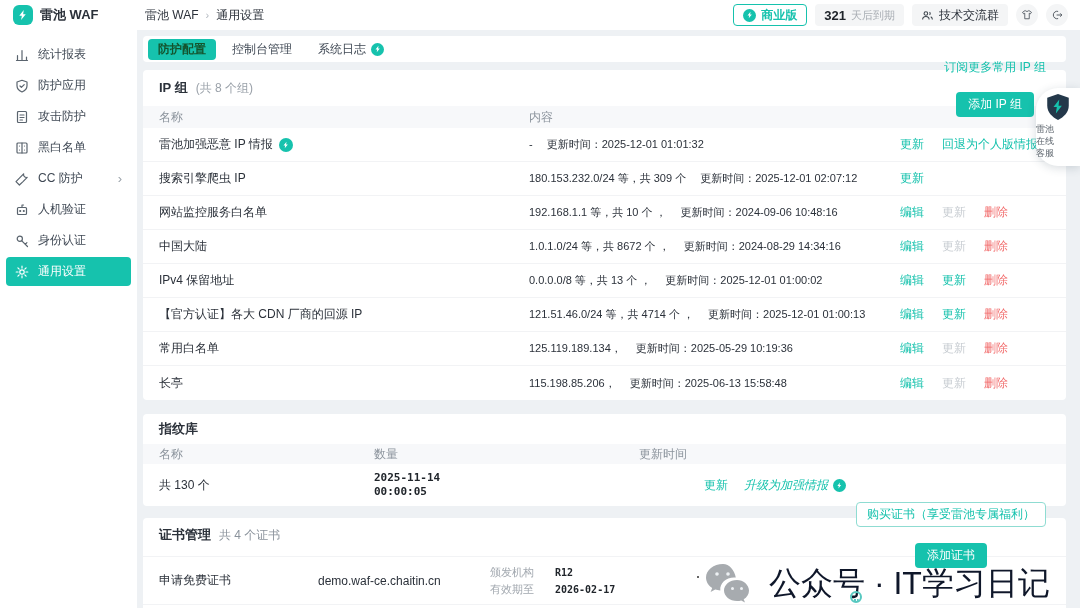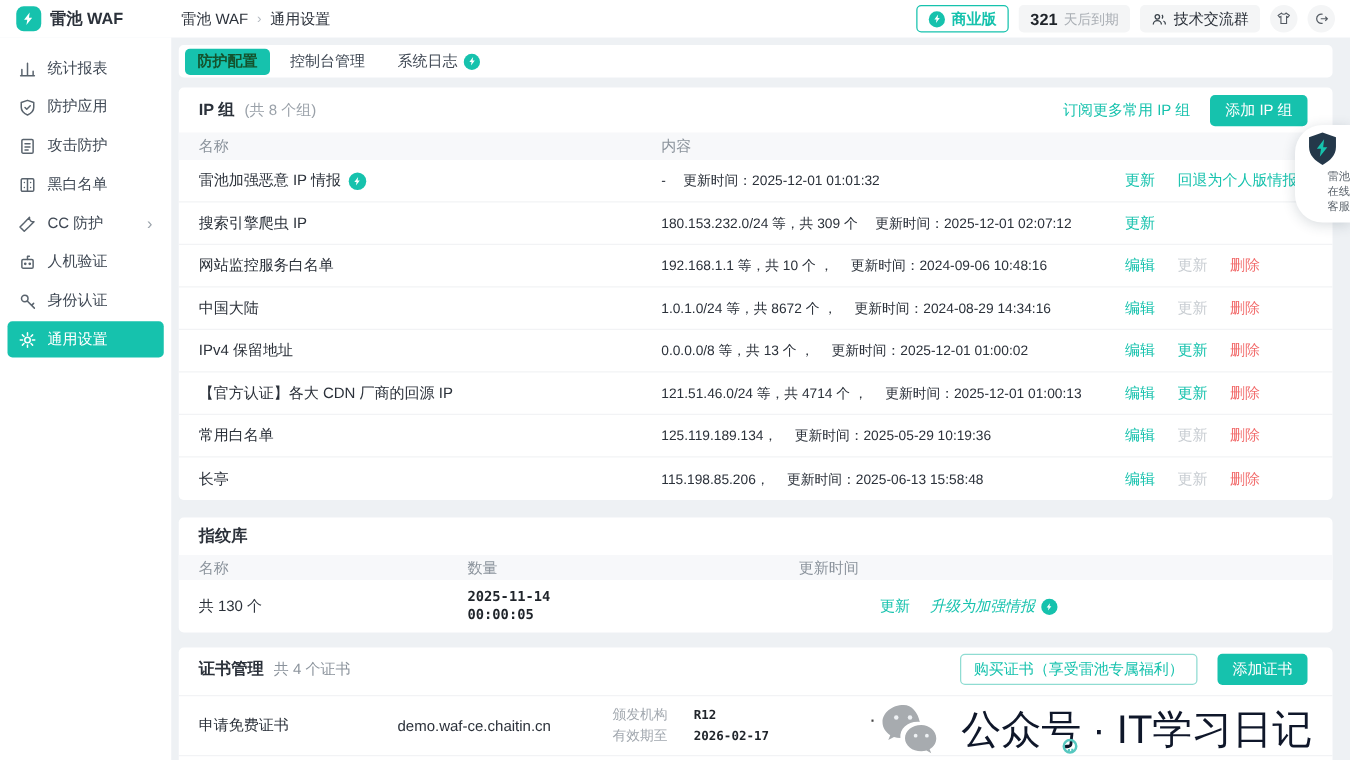--- a/index.html
+++ b/index.html
@@ -40,21 +40,21 @@
   
   .tabbar { height:26px; background:#fff; border-radius:4px; display:flex; align-items:center; gap:6px; padding:0 5px; }
   .tab { display:flex; align-items:center; gap:5px; padding:2px 10px; border-radius:4px; color:#3f4854; cursor:pointer; }
   .tab.active { background:#16c2ad; color:#14532d; font-weight:bold; }
 
   
   .card { background:#fff; border-radius:4px; margin-top:8px; }
   .card-head { display:flex; align-items:center; height:36px; padding:0 20px 0 16px; }
   .card-title { font-weight:bold; font-size:13px; }
   .card-sub { color:#9aa1a9; margin-left:8px; }
-  .head-actions { margin-left:auto; display:flex; align-items:center; gap:16px; }
+  .head-actions { margin-left:auto; display:flex; align-items:center; gap:16px;flex-direction:column; }
   .link { color:#16c2ad; cursor:pointer; }
   .btn { height:25px; padding:0 12px; border-radius:4px; background:#16c2ad; color:#fff; display:flex; align-items:center; cursor:pointer; white-space:nowrap; }
   .btn-outline { height:25px; padding:0 10px; border-radius:4px; border:1px solid #8fdcd2; color:#16c2ad; background:#fff; display:flex; align-items:center; cursor:pointer; white-space:nowrap; }
 
   
   .t-head { display:grid; grid-template-columns:370px 1fr 146px; align-items:center; height:22px; padding:0 20px 0 16px; background:#f7f8fa; color:#8b939c; }
   .t-row { display:grid; grid-template-columns:370px 1fr 146px; align-items:center; height:34px; padding:0 20px 0 16px; border-bottom:1px solid #f2f3f5; }
   .t-row:last-child { border-bottom:none; }
   .row-name { display:flex; align-items:center; gap:6px; white-space:nowrap; }
   .bolt-badge { width:14px; height:14px; border-radius:50%; background:#16c2ad; display:inline-flex; align-items:center; justify-content:center; flex-shrink:0; }
@@ -80,21 +80,21 @@
   .pair-values { font-family:"DejaVu Sans Mono","Liberation Mono",monospace; font-weight:bold; font-size:10px; color:#20252b; position:relative; }
   .cert-dot { position:absolute; left:140px; top:8px; color:#444; }
   .cert-partial { display:grid; grid-template-columns:159px 172px 65px 1fr; padding:8px 20px 0 16px; border-top:1px solid #f2f3f5; color:#a2a8af; font-size:11px; }
 
   
   .watermark { position:absolute; left:704px; top:543px; display:flex; align-items:center; gap:13px; color:#0f172a; font-size:32px; z-index:60; pointer-events:none;margin-top:19px; }
   .wm-mini { position:absolute; left:146px; top:29px; width:12px; height:12px; border-radius:50%; border:2px solid #57c8c0; }
   .wm-mini::after { content:""; position:absolute; left:2px; top:4px; width:5px; height:2px; border-bottom:2px dotted #57c8c0; }
 
   
-  .floating-cs { position:absolute; right:0; top:100px; width:44px; background:#fff; border-radius:22px 0 0 22px; box-shadow:0 2px 10px rgba(40,60,80,.18); padding:5px 0 7px; text-align:right; z-index:50; cursor:pointer; }
+  .floating-cs { position:absolute; right:0; top:88px; width:44px; background:#fff; border-radius:22px 0 0 22px; box-shadow:0 2px 10px rgba(40,60,80,.18); padding:5px 0 7px; text-align:left; z-index:50; cursor:pointer; }
   .cs-shield { margin:0 auto; width:26px; height:28px; }
   .cs-lines { margin-top:2px; font-size:9px; color:#5d656d; line-height:12px; }
 </style>
 </head>
 <body>
 
 <div class="topbar">
   <div class="logo-zone">
     <span class="logo-mark">
       <svg width="12" height="12" viewBox="0 0 24 24">

